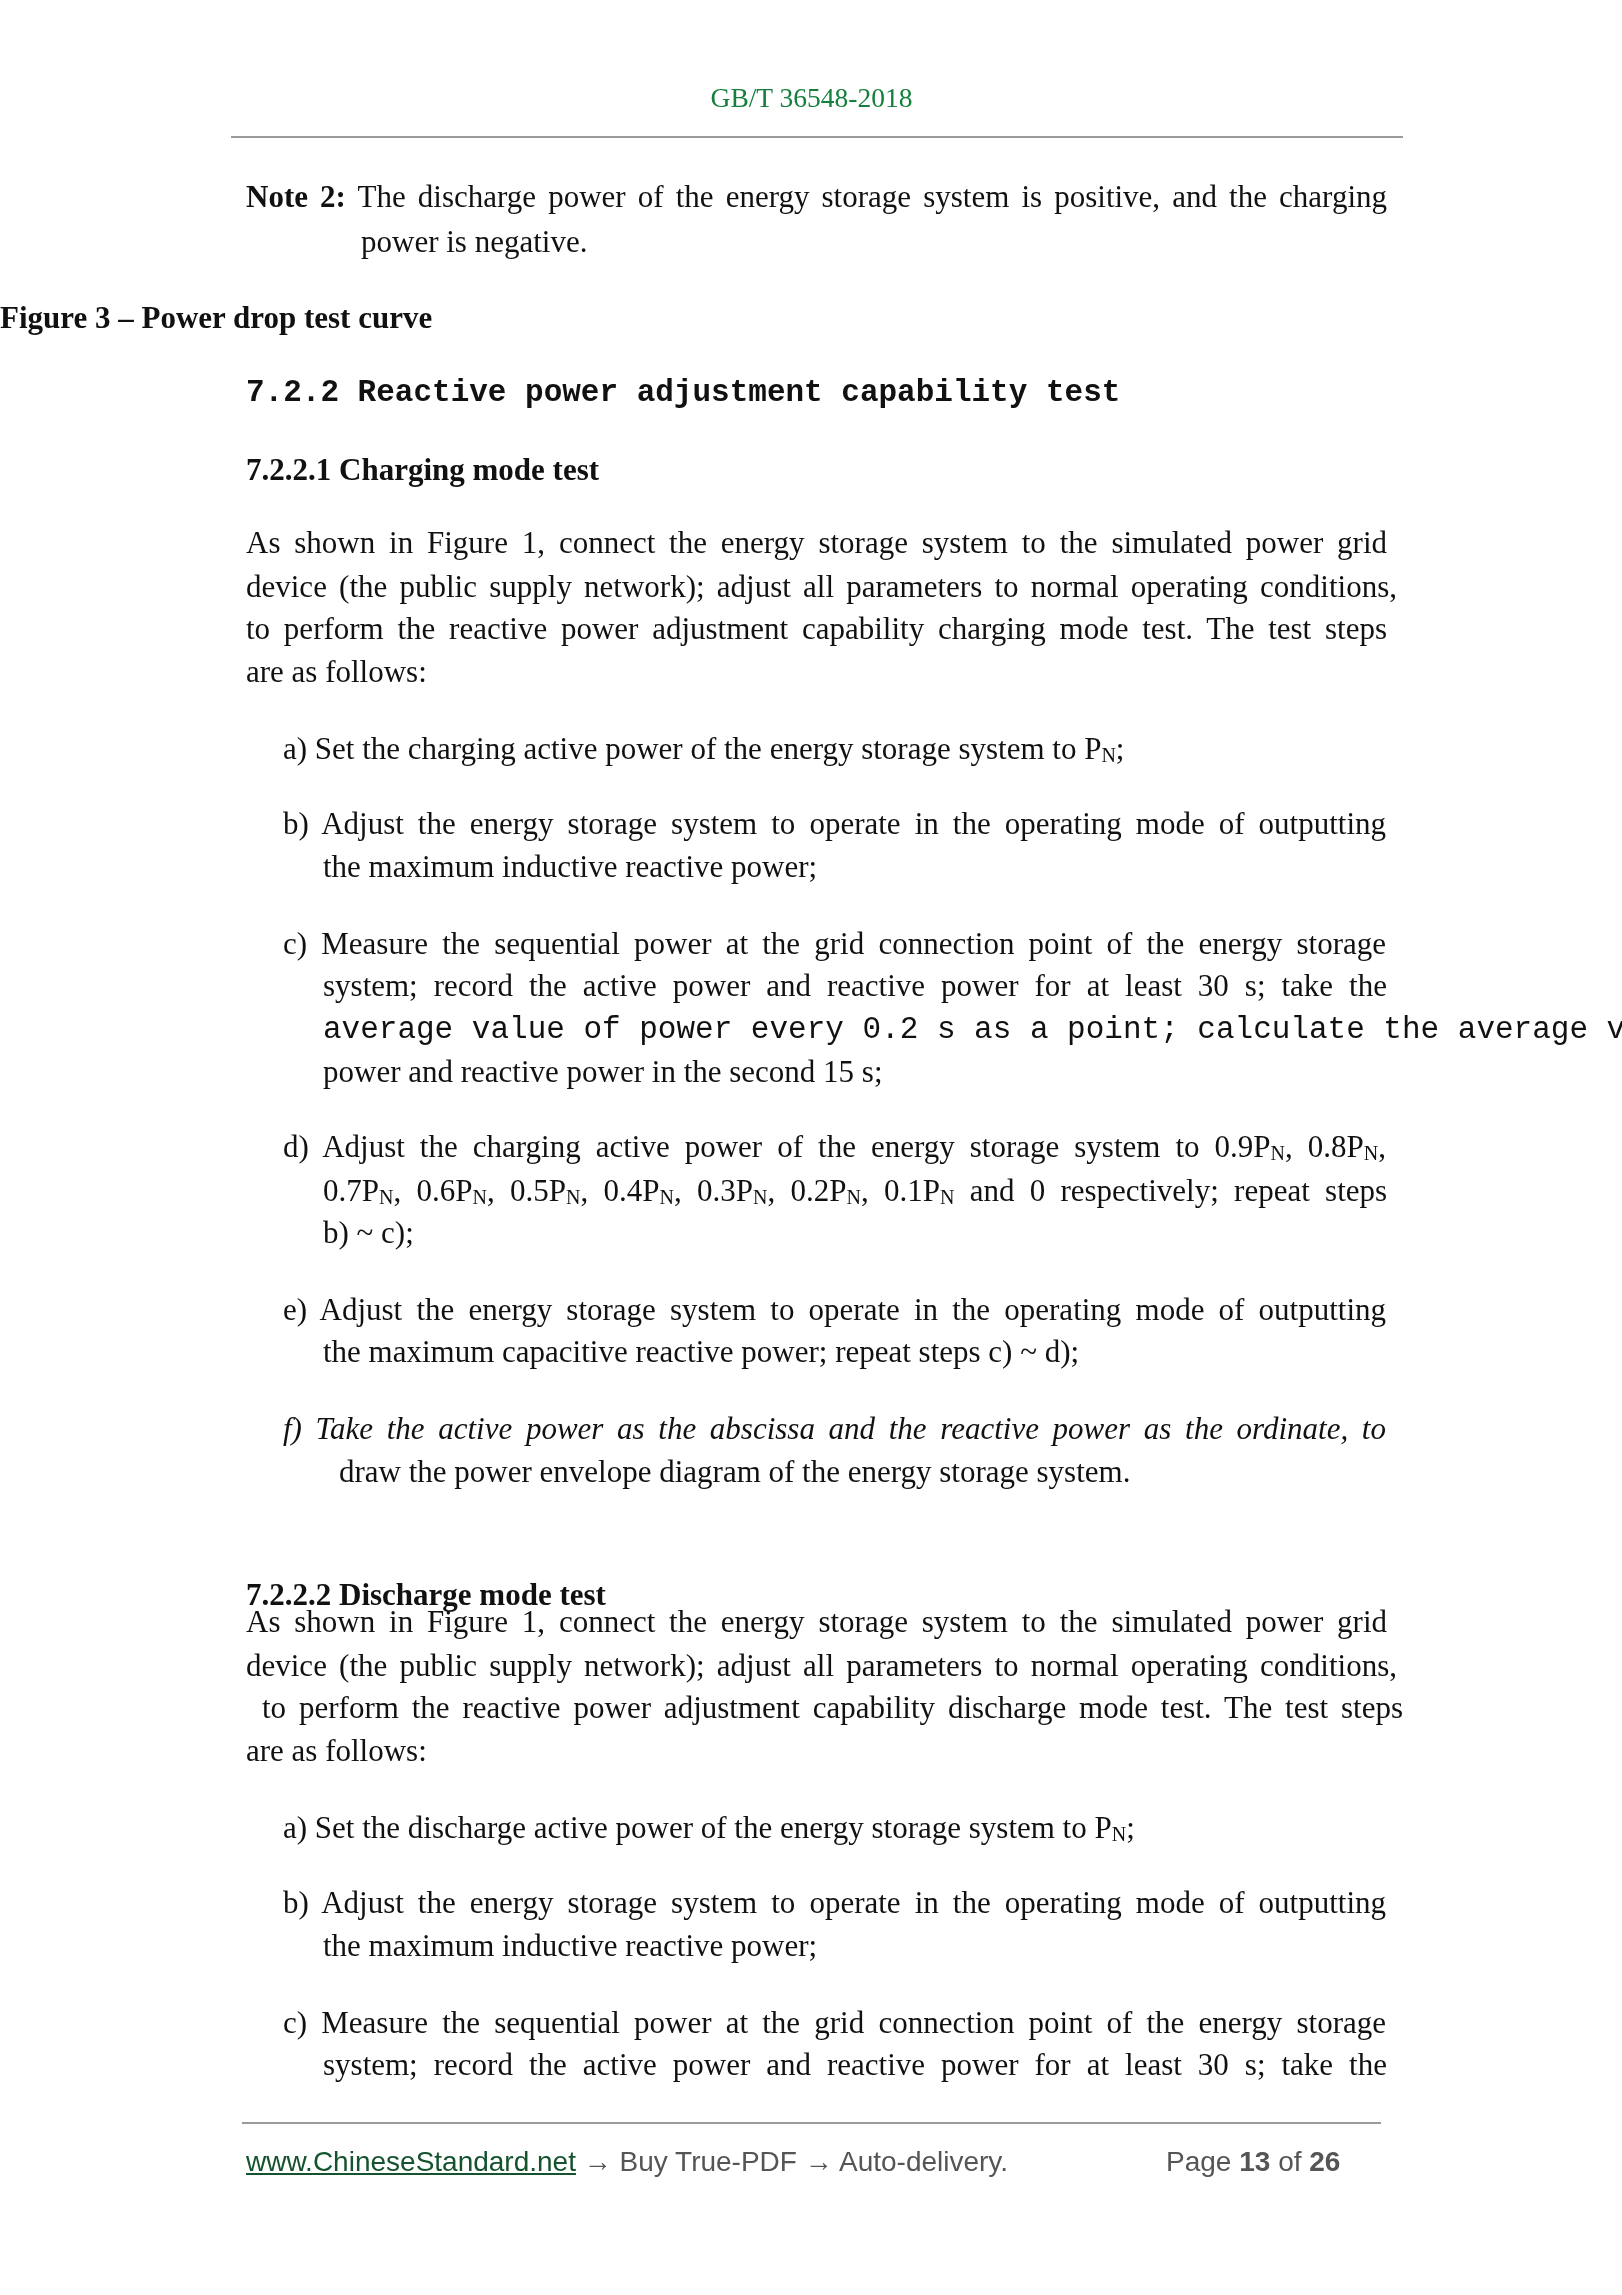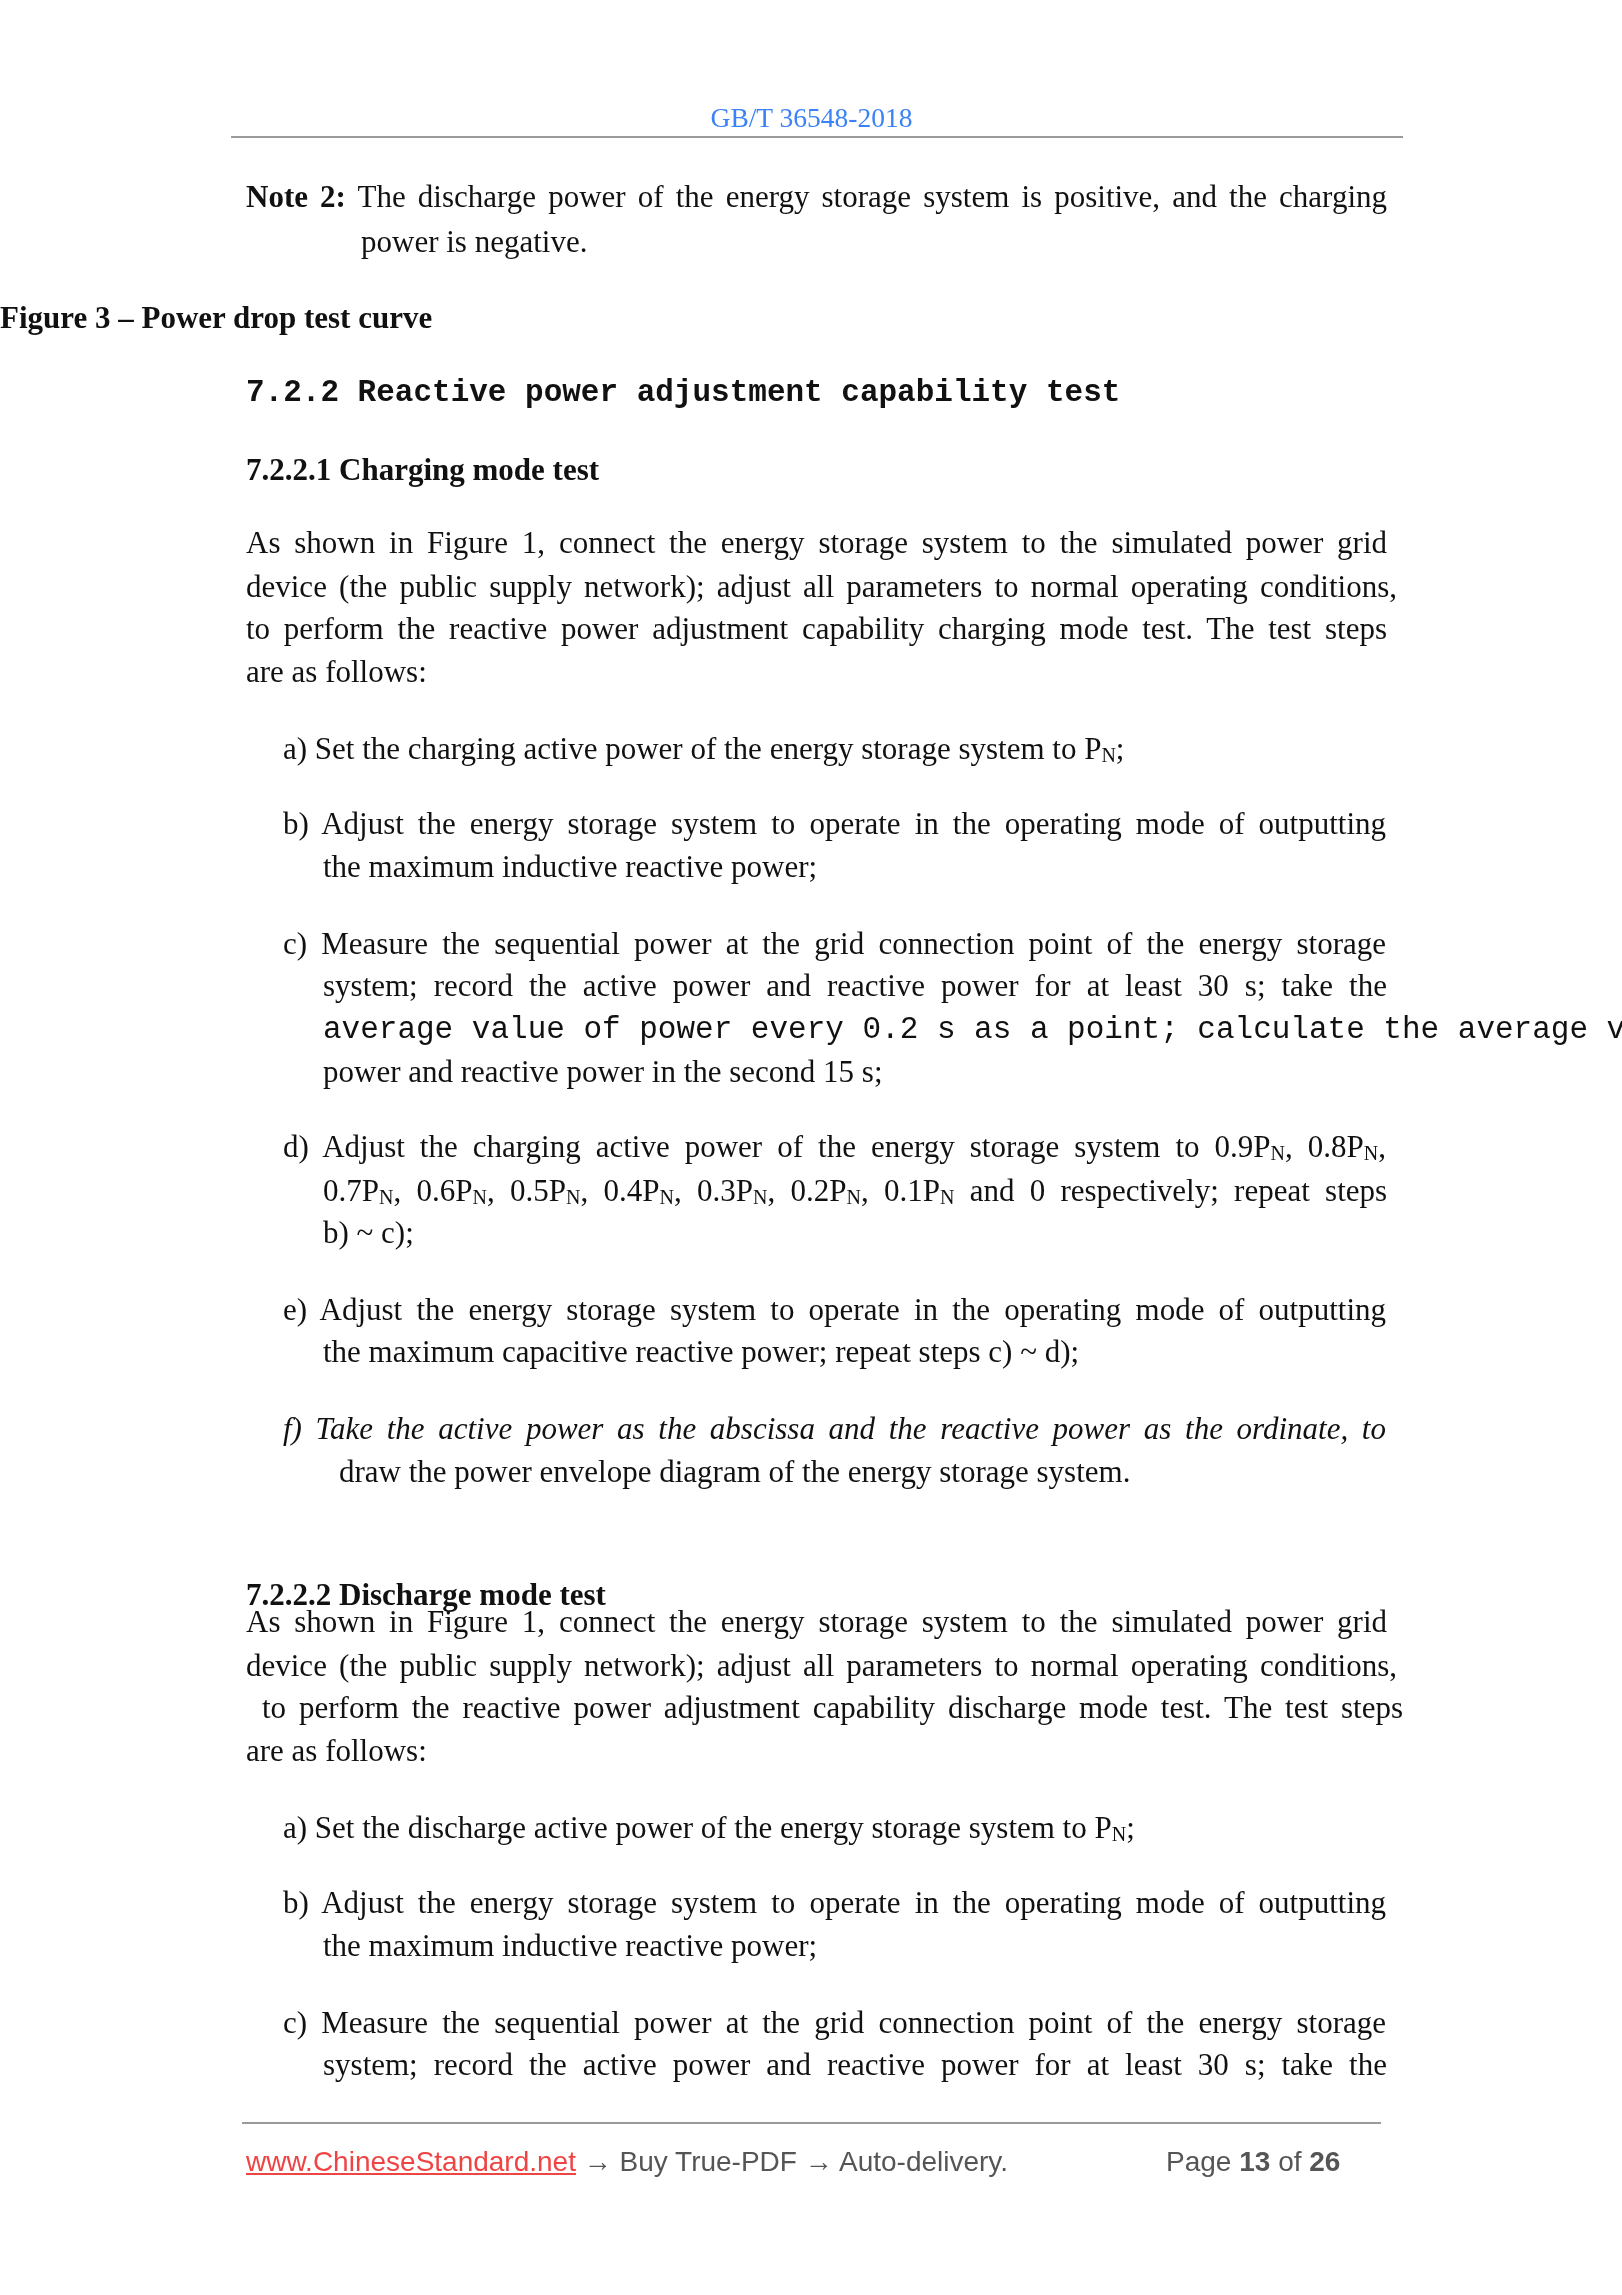--- a/index.html
+++ b/index.html
@@ -1,25 +1,25 @@
 <!DOCTYPE html>
 <html style="font-size:13.3px"><head>
 <meta charset="utf-8">
 <style>
   html,body{margin:0;padding:0;background:#fff;}
   body{width:1623px;height:2295px;position:relative;overflow:hidden;font-family:"Liberation Serif","DejaVu Serif",serif;color:#111;}
   .ln{position:absolute;white-space:nowrap;font-size:31px;line-height:37px;}
   .just{text-align:justify;text-align-last:justify;}
-  .hdr{position:absolute;left:0;width:1623px;top:82px;text-align:center;font-size:27.5px;color:#3b82f6;margin-top:20px;}
+  .hdr{position:absolute;left:0;width:1623px;top:82px;text-align:center;font-size:27.5px;color:#15803d;}
   .rule{position:absolute;height:1.7px;background:#9a9a9a;}
   b,.b{font-weight:bold;}
   .center{left:0;width:1554px;text-align:left;}
   sub{font-size:20px;vertical-align:-3.3px;line-height:0;}
   .foot{position:absolute;top:2146px;font-family:"Liberation Sans","DejaVu Sans",sans-serif;font-size:28px;color:#555;white-space:nowrap;}
-  .foot a{color:#ef4444;text-decoration:underline;}
+  .foot a{color:#14532d;text-decoration:underline;}
   .foot .num{font-weight:bold;}
 </style>
 </head>
 <body>
 
 <div class="hdr">GB/T 36548-2018</div>
 <div class="rule" style="left:231px;width:1172px;top:136px;"></div>
 
 <div class="ln just" style="left:246px;width:1141px;top:178px;"><b>Note 2:</b> <span>The discharge power of the energy storage system is positive, and the charging</span></div>
 <div class="ln" style="left:361px;top:223px;">power is negative.</div>

